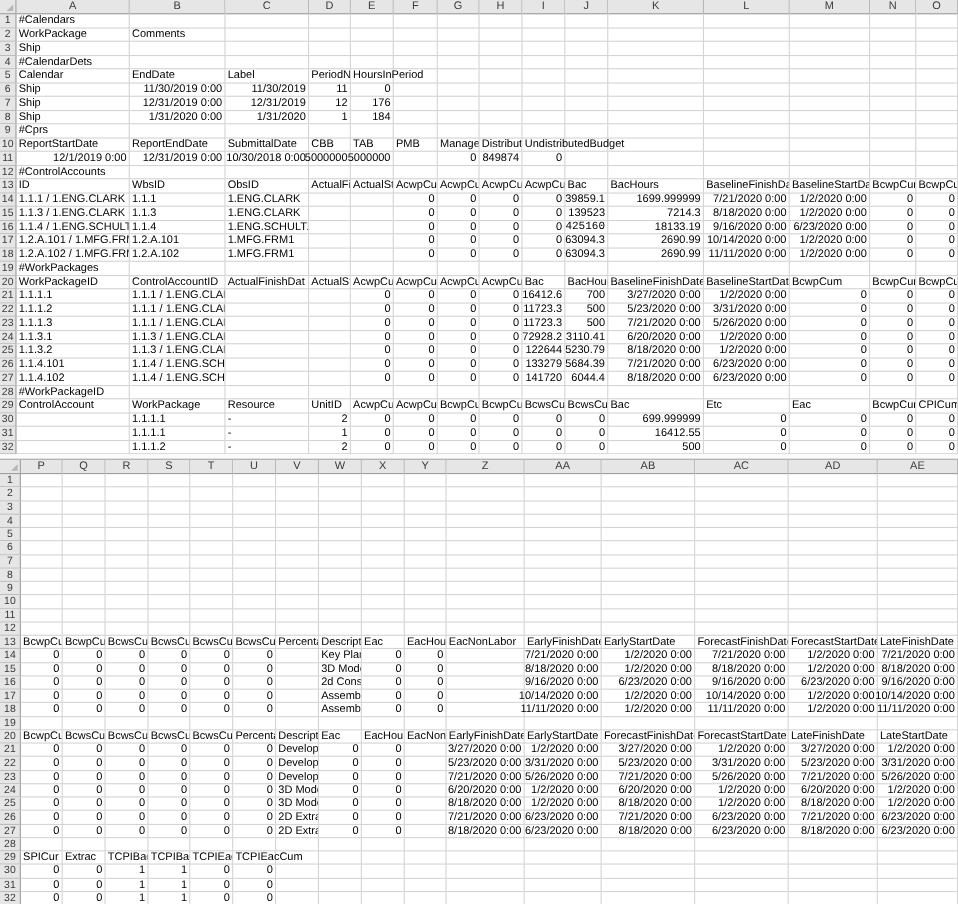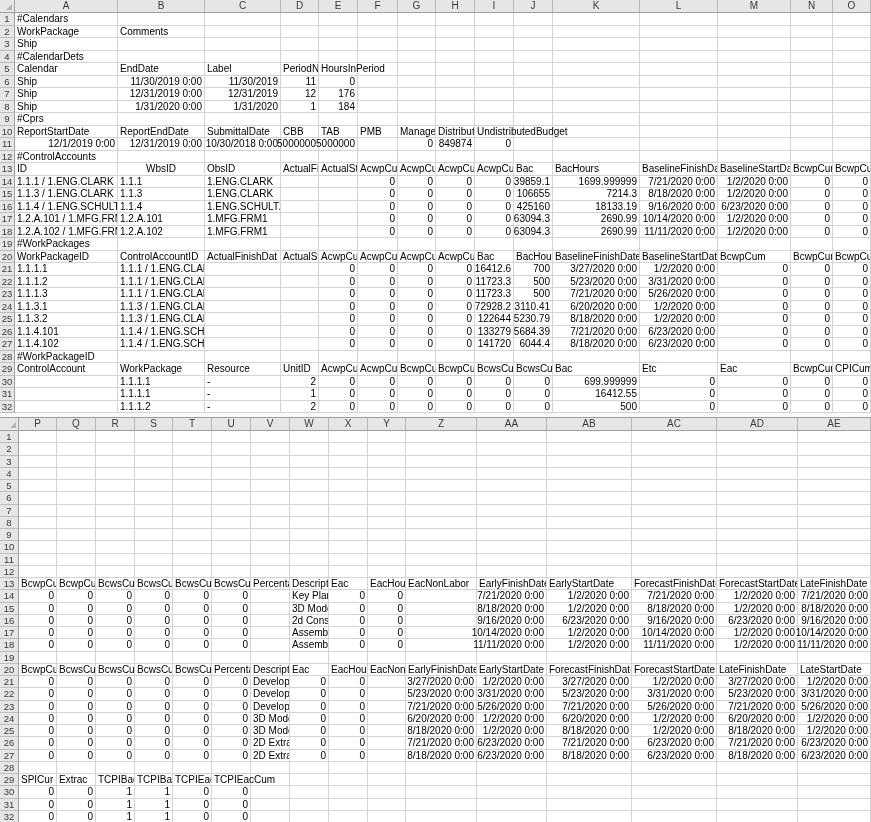--- a/index.html
+++ b/index.html
@@ -264,21 +264,21 @@
         <div class="cell" style="width: 39px;"></div>
         <div class="cell" style="width: 87px;"></div>
         <div class="cell" style="width: 78px;"></div>
         <div class="cell" style="width: 73px;"></div>
         <div class="cell" style="width: 42px;"></div>
         <div class="cell" style="width: 38px;"></div>
       </div>
       <div class="row" style="height: 12.5px;">
         <div class="row-h" style="width: 15px;">13</div>
         <div class="cell" style="width: 103px;">ID</div>
-        <div class="cell" style="width: 87px; text-align: center;">WbsID</div>
+        <div class="cell" style="width: 87px;">WbsID</div>
         <div class="cell" style="width: 76px;">ObsID</div>
         <div class="cell" style="width: 38px;">ActualFir</div>
         <div class="cell" style="width: 39px;">ActualSta</div>
         <div class="cell" style="width: 40px;">AcwpCum</div>
         <div class="cell" style="width: 38px;">AcwpCum</div>
         <div class="cell" style="width: 39px;">AcwpCur</div>
         <div class="cell" style="width: 39px;">AcwpCurl</div>
         <div class="cell" style="width: 39px;">Bac</div>
         <div class="cell" style="width: 87px;">BacHours</div>
         <div class="cell" style="width: 78px;">BaselineFinishDa</div>
@@ -308,39 +308,39 @@
         <div class="row-h" style="width: 15px;">15</div>
         <div class="cell" style="width: 103px;">1.1.3 / 1.ENG.CLARK</div>
         <div class="cell" style="width: 87px;">1.1.3</div>
         <div class="cell" style="width: 76px;">1.ENG.CLARK</div>
         <div class="cell" style="width: 38px;"></div>
         <div class="cell" style="width: 39px;"></div>
         <div class="cell r" style="width: 40px;">0</div>
         <div class="cell r" style="width: 38px;">0</div>
         <div class="cell r" style="width: 39px;">0</div>
         <div class="cell r" style="width: 39px;">0</div>
-        <div class="cell r" style="width: 39px;">106655</div>
+        <div class="cell r" style="width: 39px;">139523</div>
         <div class="cell r" style="width: 87px;">7214.3</div>
         <div class="cell r" style="width: 78px;">8/18/2020 0:00</div>
         <div class="cell r" style="width: 73px;">1/2/2020 0:00</div>
         <div class="cell r" style="width: 42px;">0</div>
         <div class="cell r" style="width: 38px;">0</div>
       </div>
       <div class="row" style="height: 12.5px;">
         <div class="row-h" style="width: 15px;">16</div>
         <div class="cell" style="width: 103px;">1.1.4 / 1.ENG.SCHULTZ</div>
         <div class="cell" style="width: 87px;">1.1.4</div>
         <div class="cell" style="width: 76px;">1.ENG.SCHULTZ</div>
         <div class="cell" style="width: 38px;"></div>
         <div class="cell" style="width: 39px;"></div>
         <div class="cell r" style="width: 40px;">0</div>
         <div class="cell r" style="width: 38px;">0</div>
         <div class="cell r" style="width: 39px;">0</div>
         <div class="cell r" style="width: 39px;">0</div>
-        <div class="cell r" style="width: 39px;">425160</div>
+        <div class="cell r" style="width: 39px; font-family: Liberation Mono, monospace;">425160</div>
         <div class="cell r" style="width: 87px;">18133.19</div>
         <div class="cell r" style="width: 78px;">9/16/2020 0:00</div>
         <div class="cell r" style="width: 73px;">6/23/2020 0:00</div>
         <div class="cell r" style="width: 42px;">0</div>
         <div class="cell r" style="width: 38px;">0</div>
       </div>
       <div class="row" style="height: 12.5px;">
         <div class="row-h" style="width: 15px;">17</div>
         <div class="cell" style="width: 103px;">1.2.A.101 / 1.MFG.FRM1</div>
         <div class="cell" style="width: 87px;">1.2.A.101</div>

